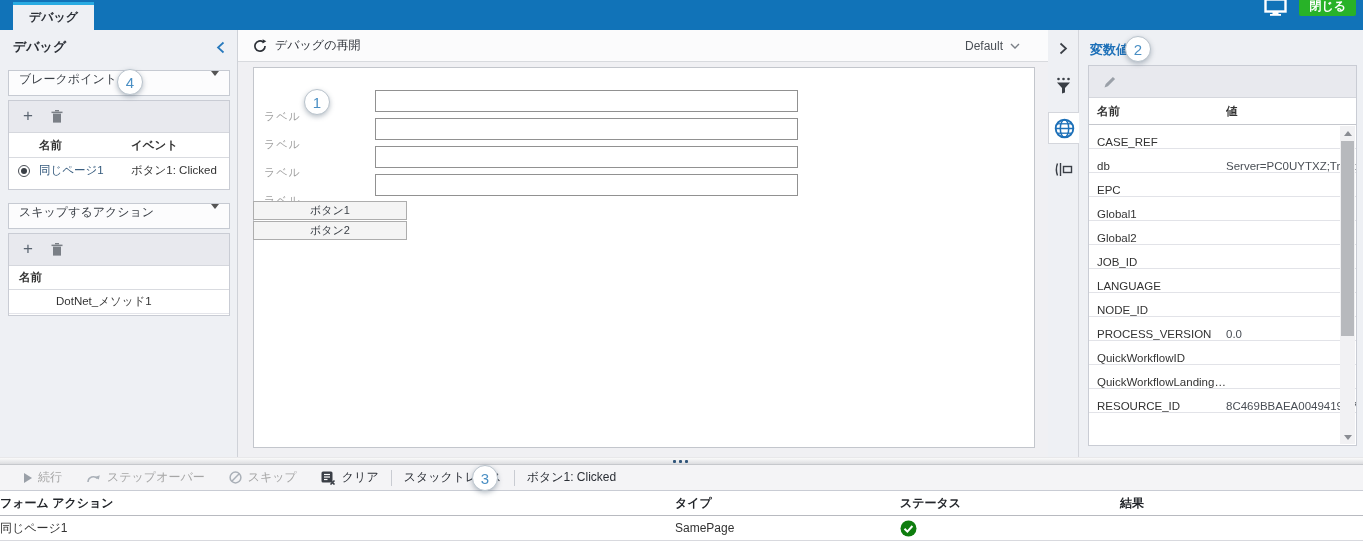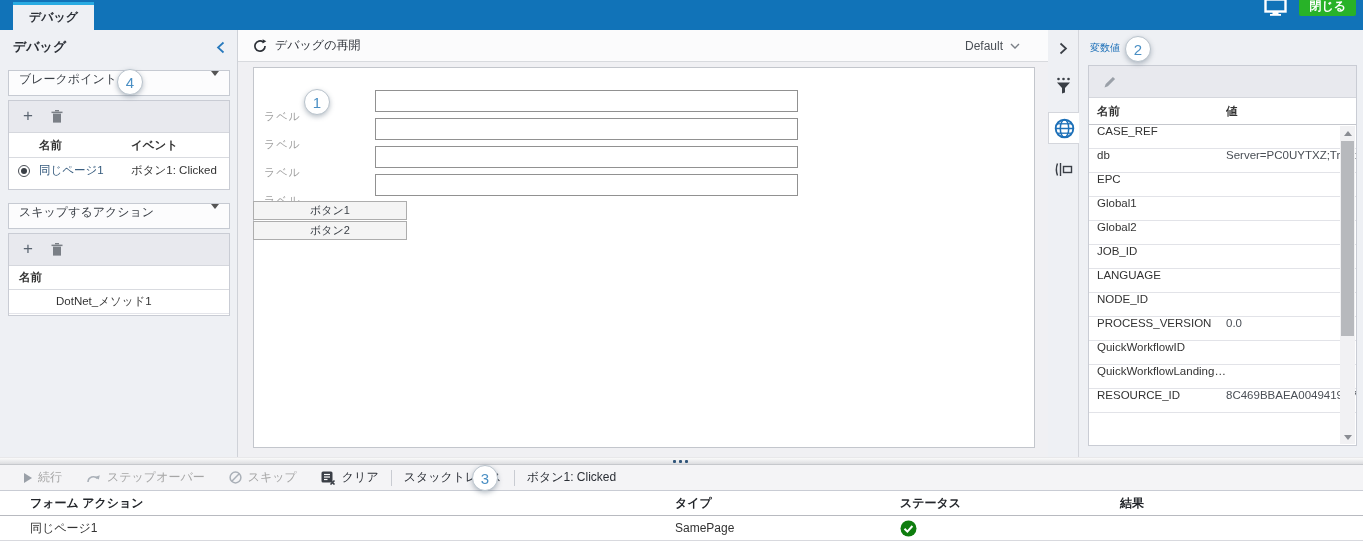--- a/index.html
+++ b/index.html
@@ -68,26 +68,26 @@
   
   .icon-strip { position:absolute; left:1048px; top:30px; width:31px; height:427px; background:#eef0f4; border-right:1px solid #d4d6dc; }
   .strip-item { position:absolute; left:0; width:31px; display:flex; align-items:center; justify-content:center; cursor:pointer; }
   .si-expand { top:7px; height:22px; }
   .si-filter { top:42px; height:26px; }
   .si-globe { top:82px; height:32px; background:#fff; border:1px solid #d4d6dc; border-right:none; width:32px; }
   .si-ctrl { top:126px; height:26px; }
 
   
   .right-panel { position:absolute; left:1079px; top:30px; width:284px; height:427px; background:#eef0f4; }
-  .rp-title { position:absolute; left:11px; top:11px; font-weight:normal; font-size:10px; color:#1d70b8; }
+  .rp-title { position:absolute; left:11px; top:11px; font-weight:bold; font-size:13px; color:#1d70b8; }
   .var-card { position:absolute; left:9px; top:35px; width:269px; height:381px; overflow:hidden; }
   .var-head { display:flex; align-items:center; height:27px; border-bottom:1px solid #c5c7cd; }
   .v-c1 { width:137px; padding-left:8px; font-size:11.5px; overflow:hidden; white-space:nowrap; text-overflow:ellipsis; }
   .v-c2 { flex:1; font-size:11.5px; padding-right:18px; overflow:hidden; white-space:nowrap; }
-  .var-row { display:flex; align-items:flex-start; height:24px; border-bottom:1px solid #e2e3e8; cursor:pointer; }
+  .var-row { display:flex; align-items:flex-end; height:24px; border-bottom:1px solid #e2e3e8; cursor:pointer; }
   .var-row .v-c2 { color:#4a4f56; }
   .vscroll { position:absolute; right:1px; top:60px; bottom:1px; width:15px; background:#f1f1f3; }
   .vscroll .arr { position:absolute; left:0; width:15px; height:14px; display:flex; align-items:center; justify-content:center; cursor:pointer; }
   .arr.up { top:0; } .arr.down { bottom:0; }
   .arr i { width:0; height:0; border-left:4px solid transparent; border-right:4px solid transparent; }
   .arr.up i { border-bottom:5px solid #8a8d93; }
   .arr.down i { border-top:5px solid #8a8d93; }
   .vthumb { position:absolute; left:1px; top:15px; width:13px; height:195px; background:#b7b9bd; cursor:grab; }
 
   
@@ -99,21 +99,21 @@
   
   .bottom-panel { position:absolute; left:0; top:465px; width:1363px; height:78px; background:#fff; }
   .bt-toolbar { position:absolute; left:0; top:0; width:100%; height:26px; background:#f4f4f6; border-bottom:1px solid #c9ccd4; display:flex; align-items:center; gap:0; padding-left:12px; }
   .bt-item { display:flex; align-items:center; gap:6px; font-size:12px; padding:0 12px; height:100%; cursor:pointer; white-space:nowrap; }
   .bt-item.disabled { color:#a6a6a6; cursor:default; }
   .bt-item.dark { color:#2b2f36; }
   .sep { width:1px; height:16px; background:#c9ccd2; }
   .play-tri { width:0; height:0; border-top:5px solid transparent; border-bottom:5px solid transparent; border-left:8px solid #9aa0a8; }
   .bt-table { position:absolute; left:0; top:26px; width:100%; }
   .bt-trow { display:grid; grid-template-columns:675px 225px 220px 1fr; align-items:center; height:25px; }
-  .bt-trow > span:first-child { padding-left:30px; }
+  .bt-trow > span:first-child { }
   .bt-thead { border-bottom:1px solid #b8bac0; font-weight:bold; color:#23262b; }
   .bt-data { border-bottom:1px solid #d8d9de; cursor:pointer; }
   svg { display:block; }
 </style>
 </head>
 <body>
 
 <div id="app">
 
   <header class="topbar">

